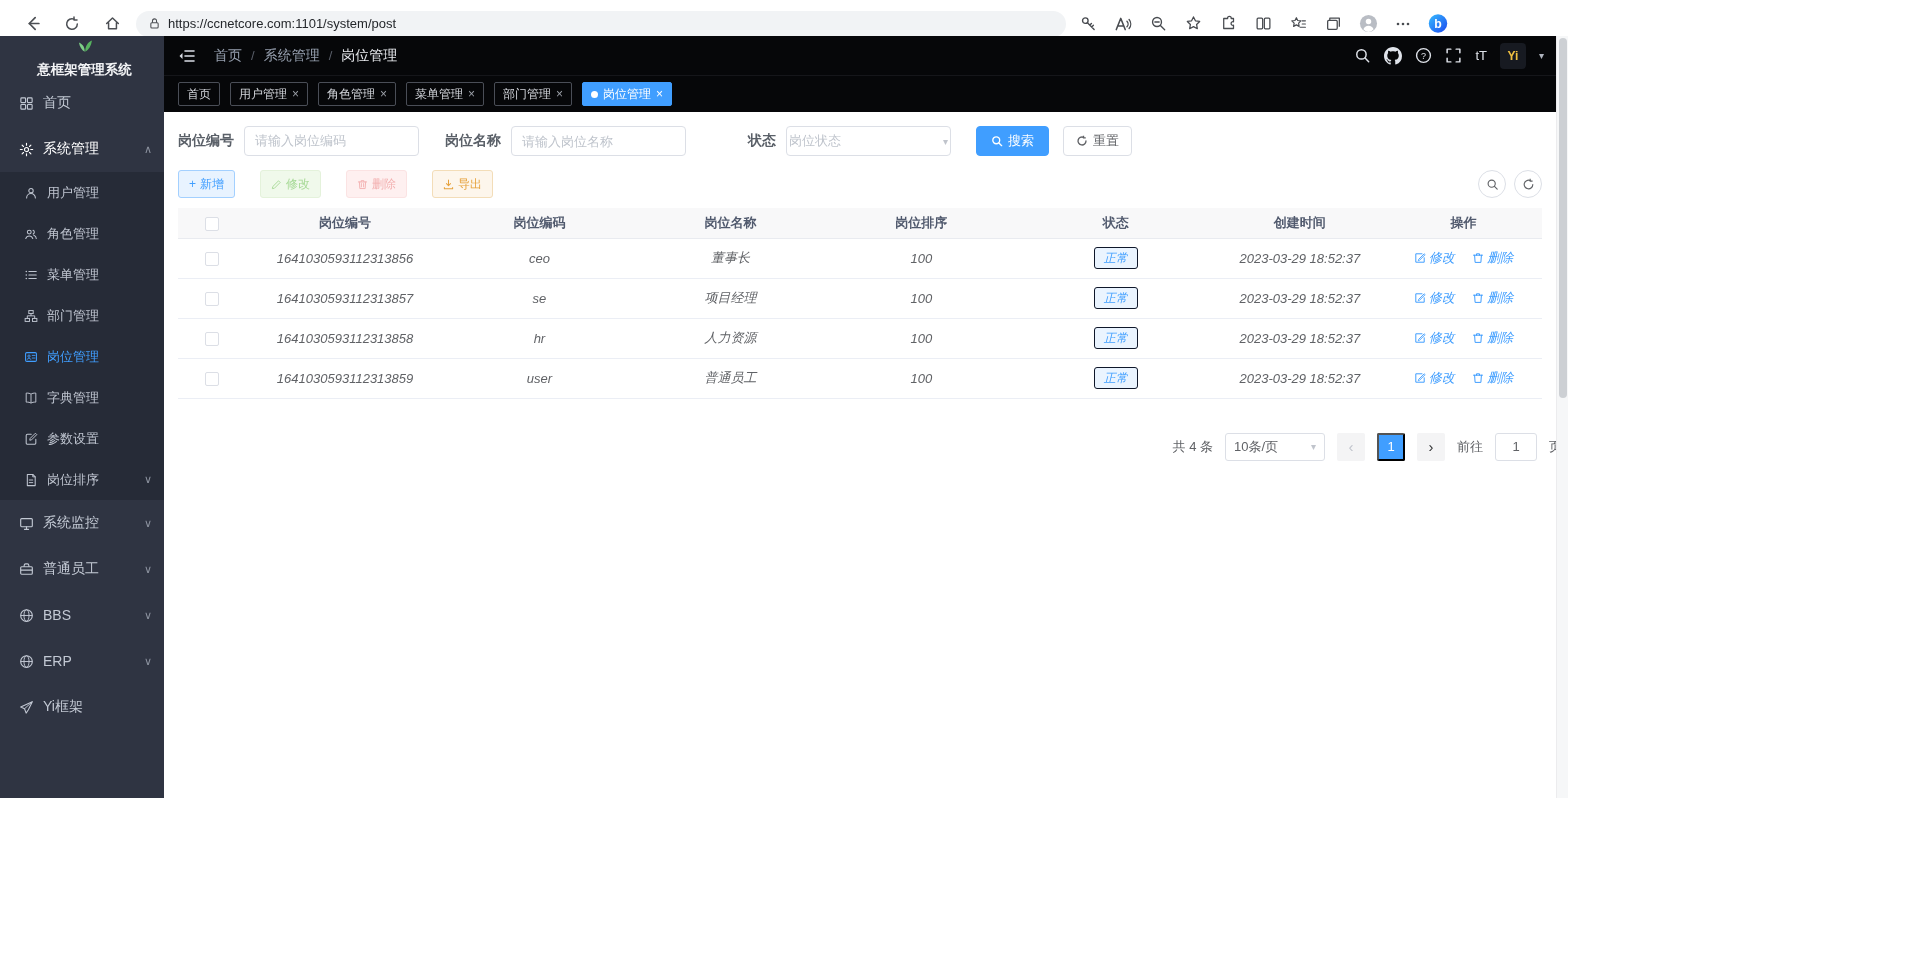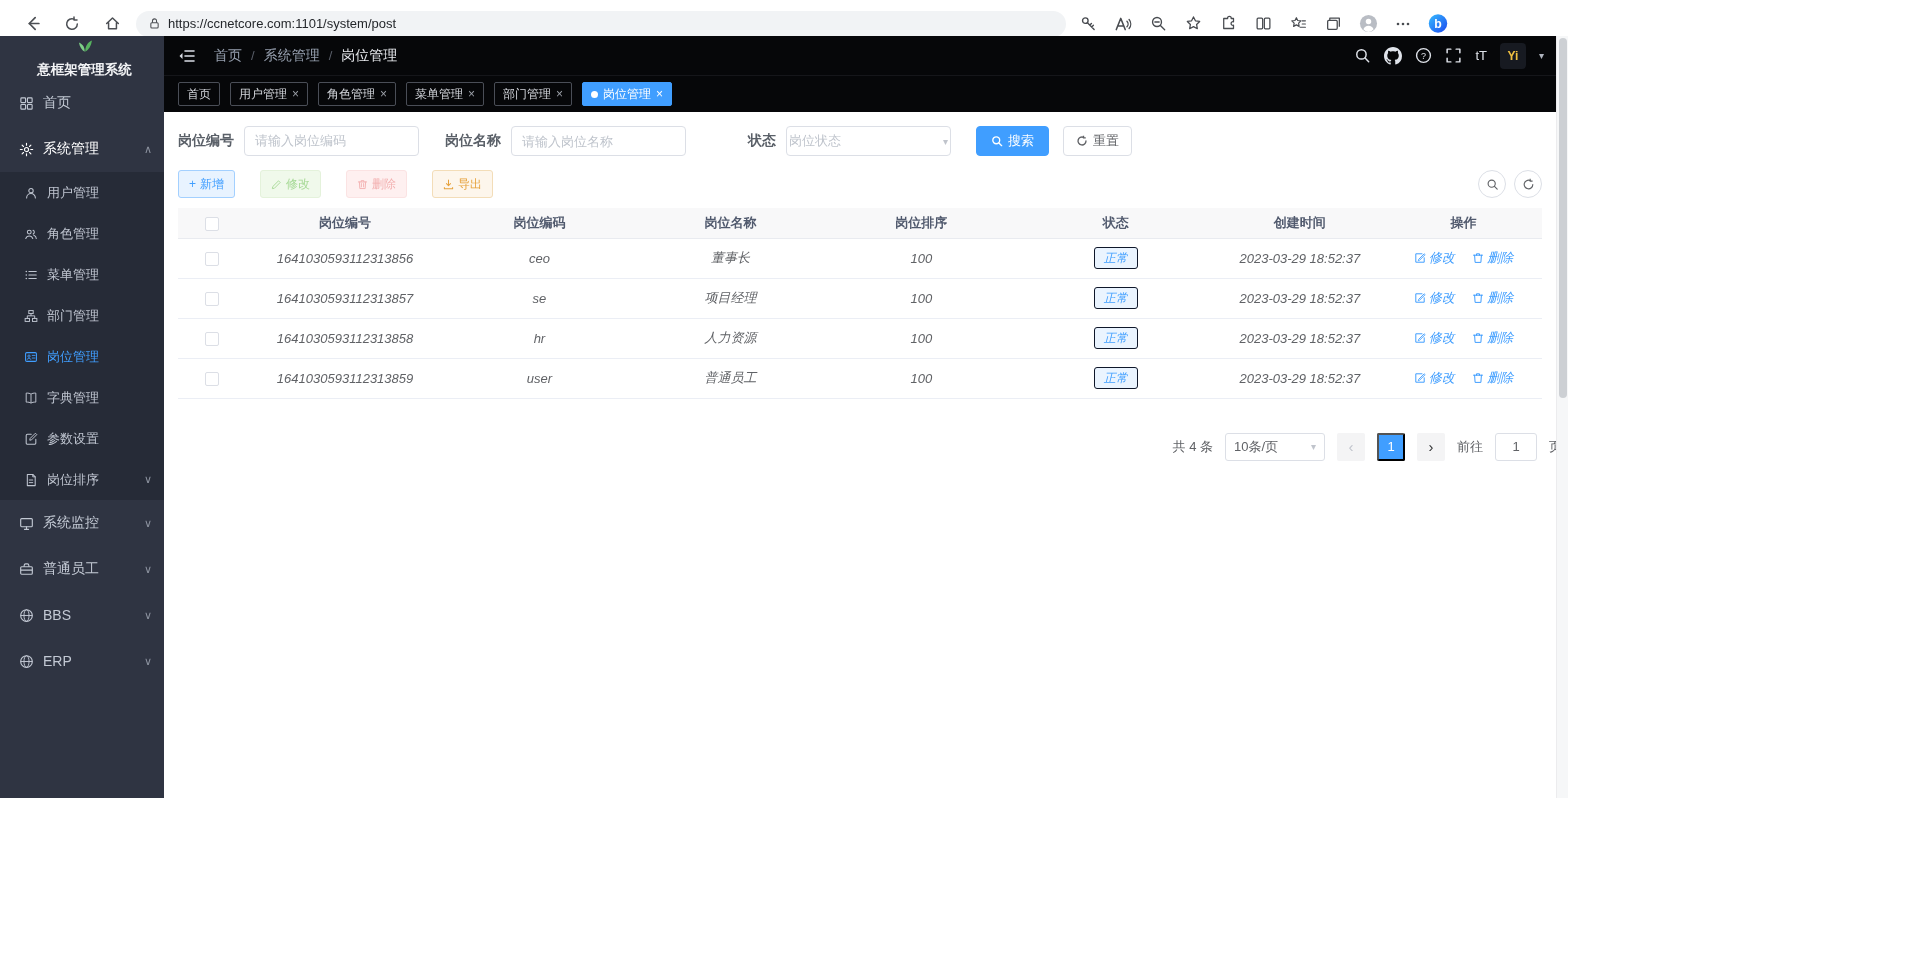--- a/index.html
+++ b/index.html
@@ -332,20 +332,27 @@
       <div class="s-item">
         <svg width="15" height="15" viewBox="0 0 16 16">
             <circle cx="8" cy="8" r="6.2" stroke="currentColor" stroke-width="1.2" fill="none"></circle>
             <ellipse cx="8" cy="8" rx="2.7" ry="6.2" stroke="currentColor" stroke-width="1" fill="none"></ellipse>
             <path d="M1.8 8h12.4" stroke="currentColor" stroke-width="1"></path>
           </svg>
         <span>ERP</span>
         <span class="chev">∨</span>
       </div>
 
+      <div class="s-item">
+        <svg width="15" height="15" viewBox="0 0 16 16">
+            <path d="M14.2 1.8L1.8 7.4l4.1 1.9L7.6 14l2.4-3.7 4.2-8.5z" stroke="currentColor" stroke-width="1.1" fill="none" stroke-linejoin="round"></path>
+            <path d="M5.9 9.3l8.3-7.5" stroke="currentColor" stroke-width="1"></path>
+          </svg>
+        <span>Yi框架</span>
+      </div>
     </aside>
 
     <div class="main">
 
       <header class="navbar">
         <button class="collapse-btn">
           <svg width="18" height="16" viewBox="0 0 18 16">
               <path d="M7 3h9M7 8h9M7 13h9" stroke="currentColor" stroke-width="1.6" stroke-linecap="round"></path>
               <path d="M4.5 5L1.5 8l3 3z" fill="currentColor"></path>
             </svg>

